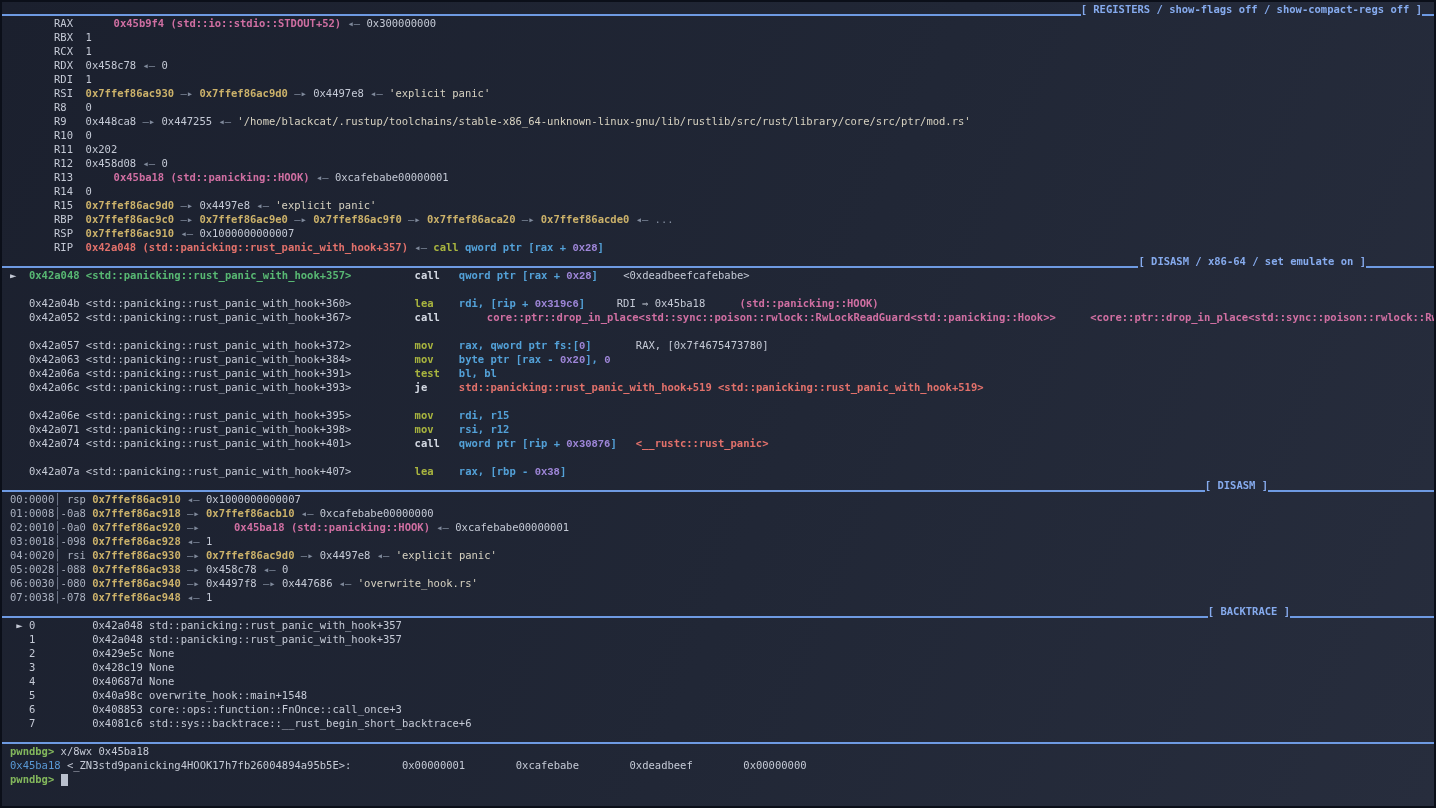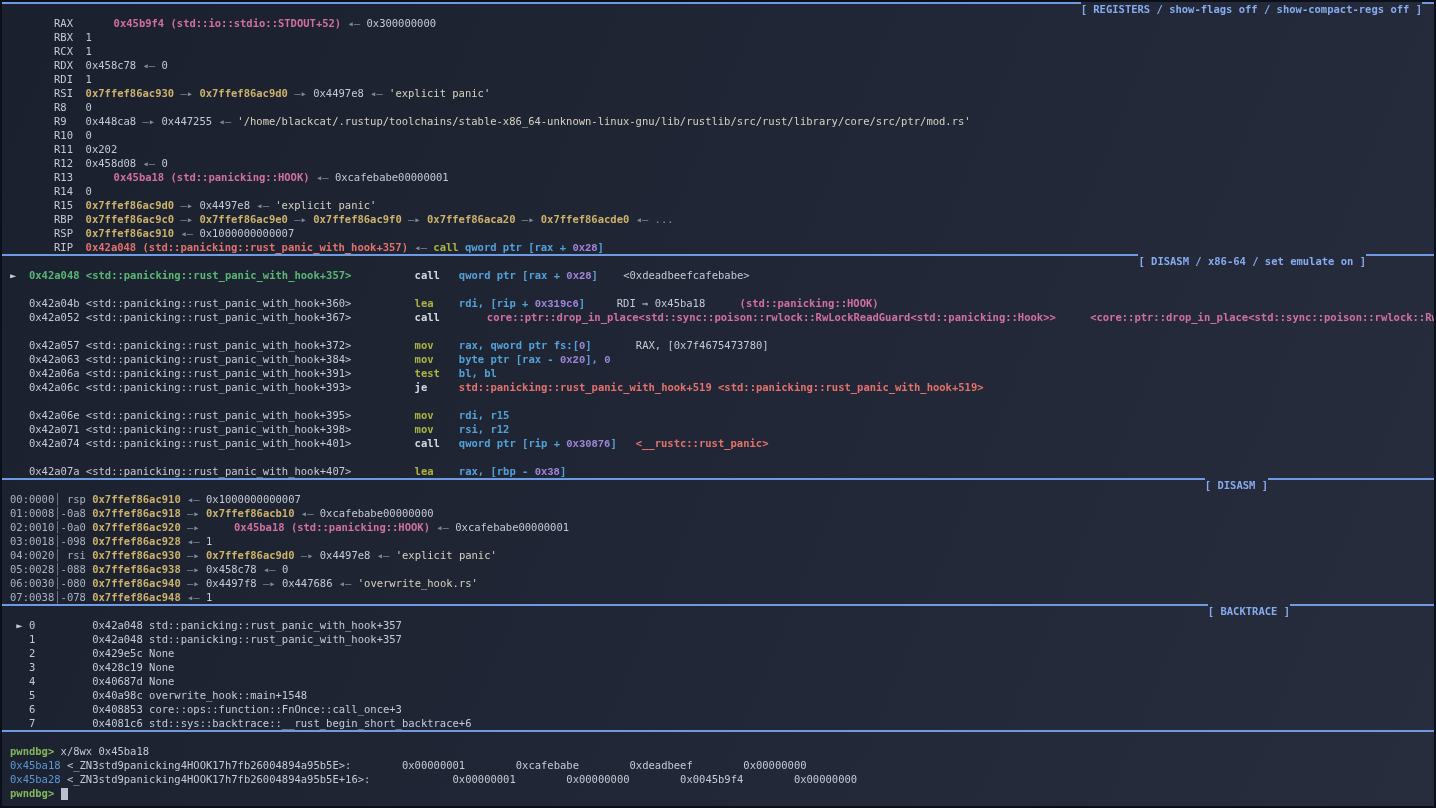--- a/index.html
+++ b/index.html
@@ -6,21 +6,21 @@
   body{
     width:1436px;height:808px;box-sizing:border-box;
     border:2px solid #0b0f19;
     background:linear-gradient(112deg,#1b202e 0%,#212736 55%,#272d3d 100%);
     overflow:hidden;
     font-family:"DejaVu Sans Mono",monospace;
     font-size:10.5px;line-height:14px;
     color:#c5cad6;
   }
   .line{height:14px;white-space:pre;padding-left:8px;}
-  .sep{height:14px;display:flex;align-items:flex-start;}
+  .sep{height:14px;display:flex;align-items:flex-end;}
   .rl{height:2px;background:#6e9ae2;}
   .grow{flex:1;}
   .tail-reg{width:12px;}
   .tail-disasm{width:68px;}
   .tail-stack{width:166px;}
   .tail-bt{width:144px;}
   .sep-label{color:#86abee;font-weight:bold;white-space:pre;}
   .c-plain{color:#c5cad6;}
   .c-reg{color:#c5cad6;padding-left:44px;}
   .c-gray{color:#aab1c0;}
@@ -122,17 +122,16 @@
       <div class="line"><span class="c-plain">   6         0x408853 core::ops::function::FnOnce::call_once+3</span></div>
       <div class="line"><span class="c-plain">   7         0x4081c6 std::sys::backtrace::__rust_begin_short_backtrace+6</span></div>
     </div>
 
   <div class="sep">
     <span class="rl grow"></span>
   </div>
   <div>
       <div class="line"><span class="c-prompt">pwndbg&gt; </span><span class="c-plain">x/8wx 0x45ba18</span></div>
       <div class="line"><span class="c-blue">0x45ba18 </span><span class="c-plain">&lt;_ZN3std9panicking4HOOK17h7fb26004894a95b5E&gt;:</span><span class="c-plain">        0x00000001        0xcafebabe        0xdeadbeef        0x00000000</span></div>
-      <div class="line"><span class="c-blue">0x45ba28 </span><span class="c-plain">&lt;_ZN3std9panicking4HOOK17h7fb26004894a95b5E+16&gt;:</span><span class="c-plain">             0x00000001        0x00000000        0x0045b9f4        0x00000000</span></div>
       <div class="line"><span class="c-prompt">pwndbg&gt; </span><span class="c-cursor"> </span></div>
     </div>
 
 </div>
 
 </body></html>

